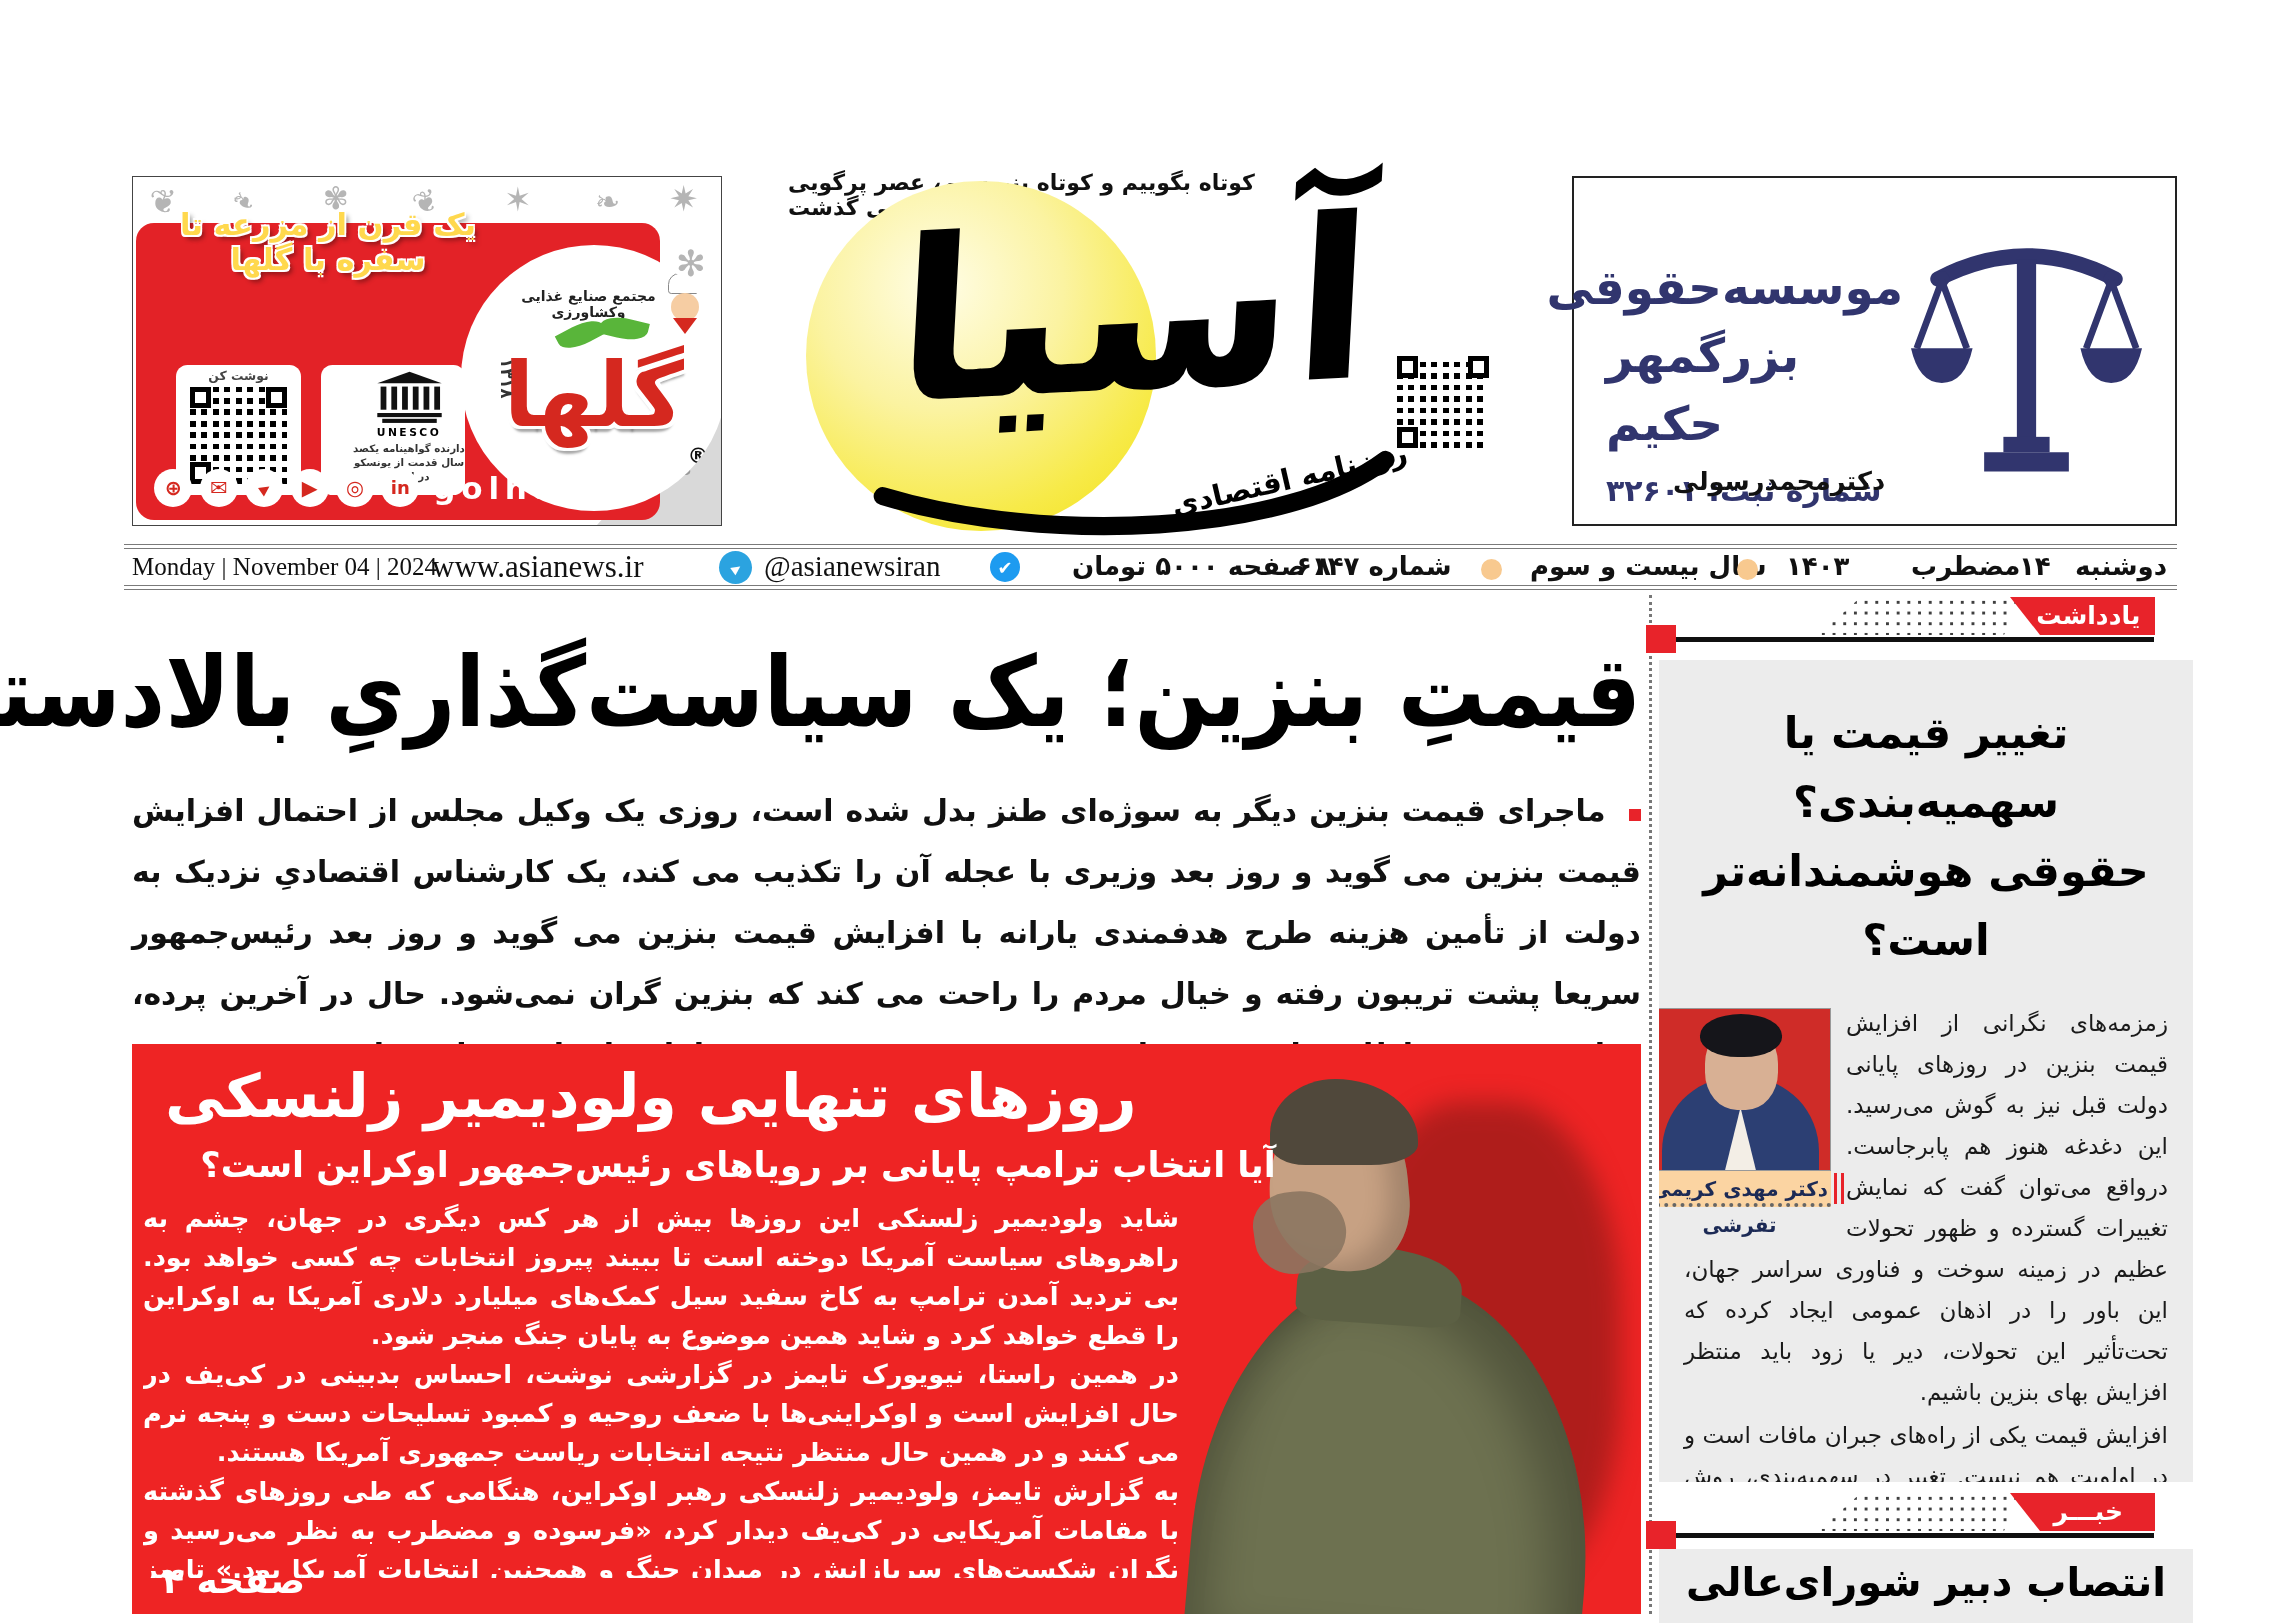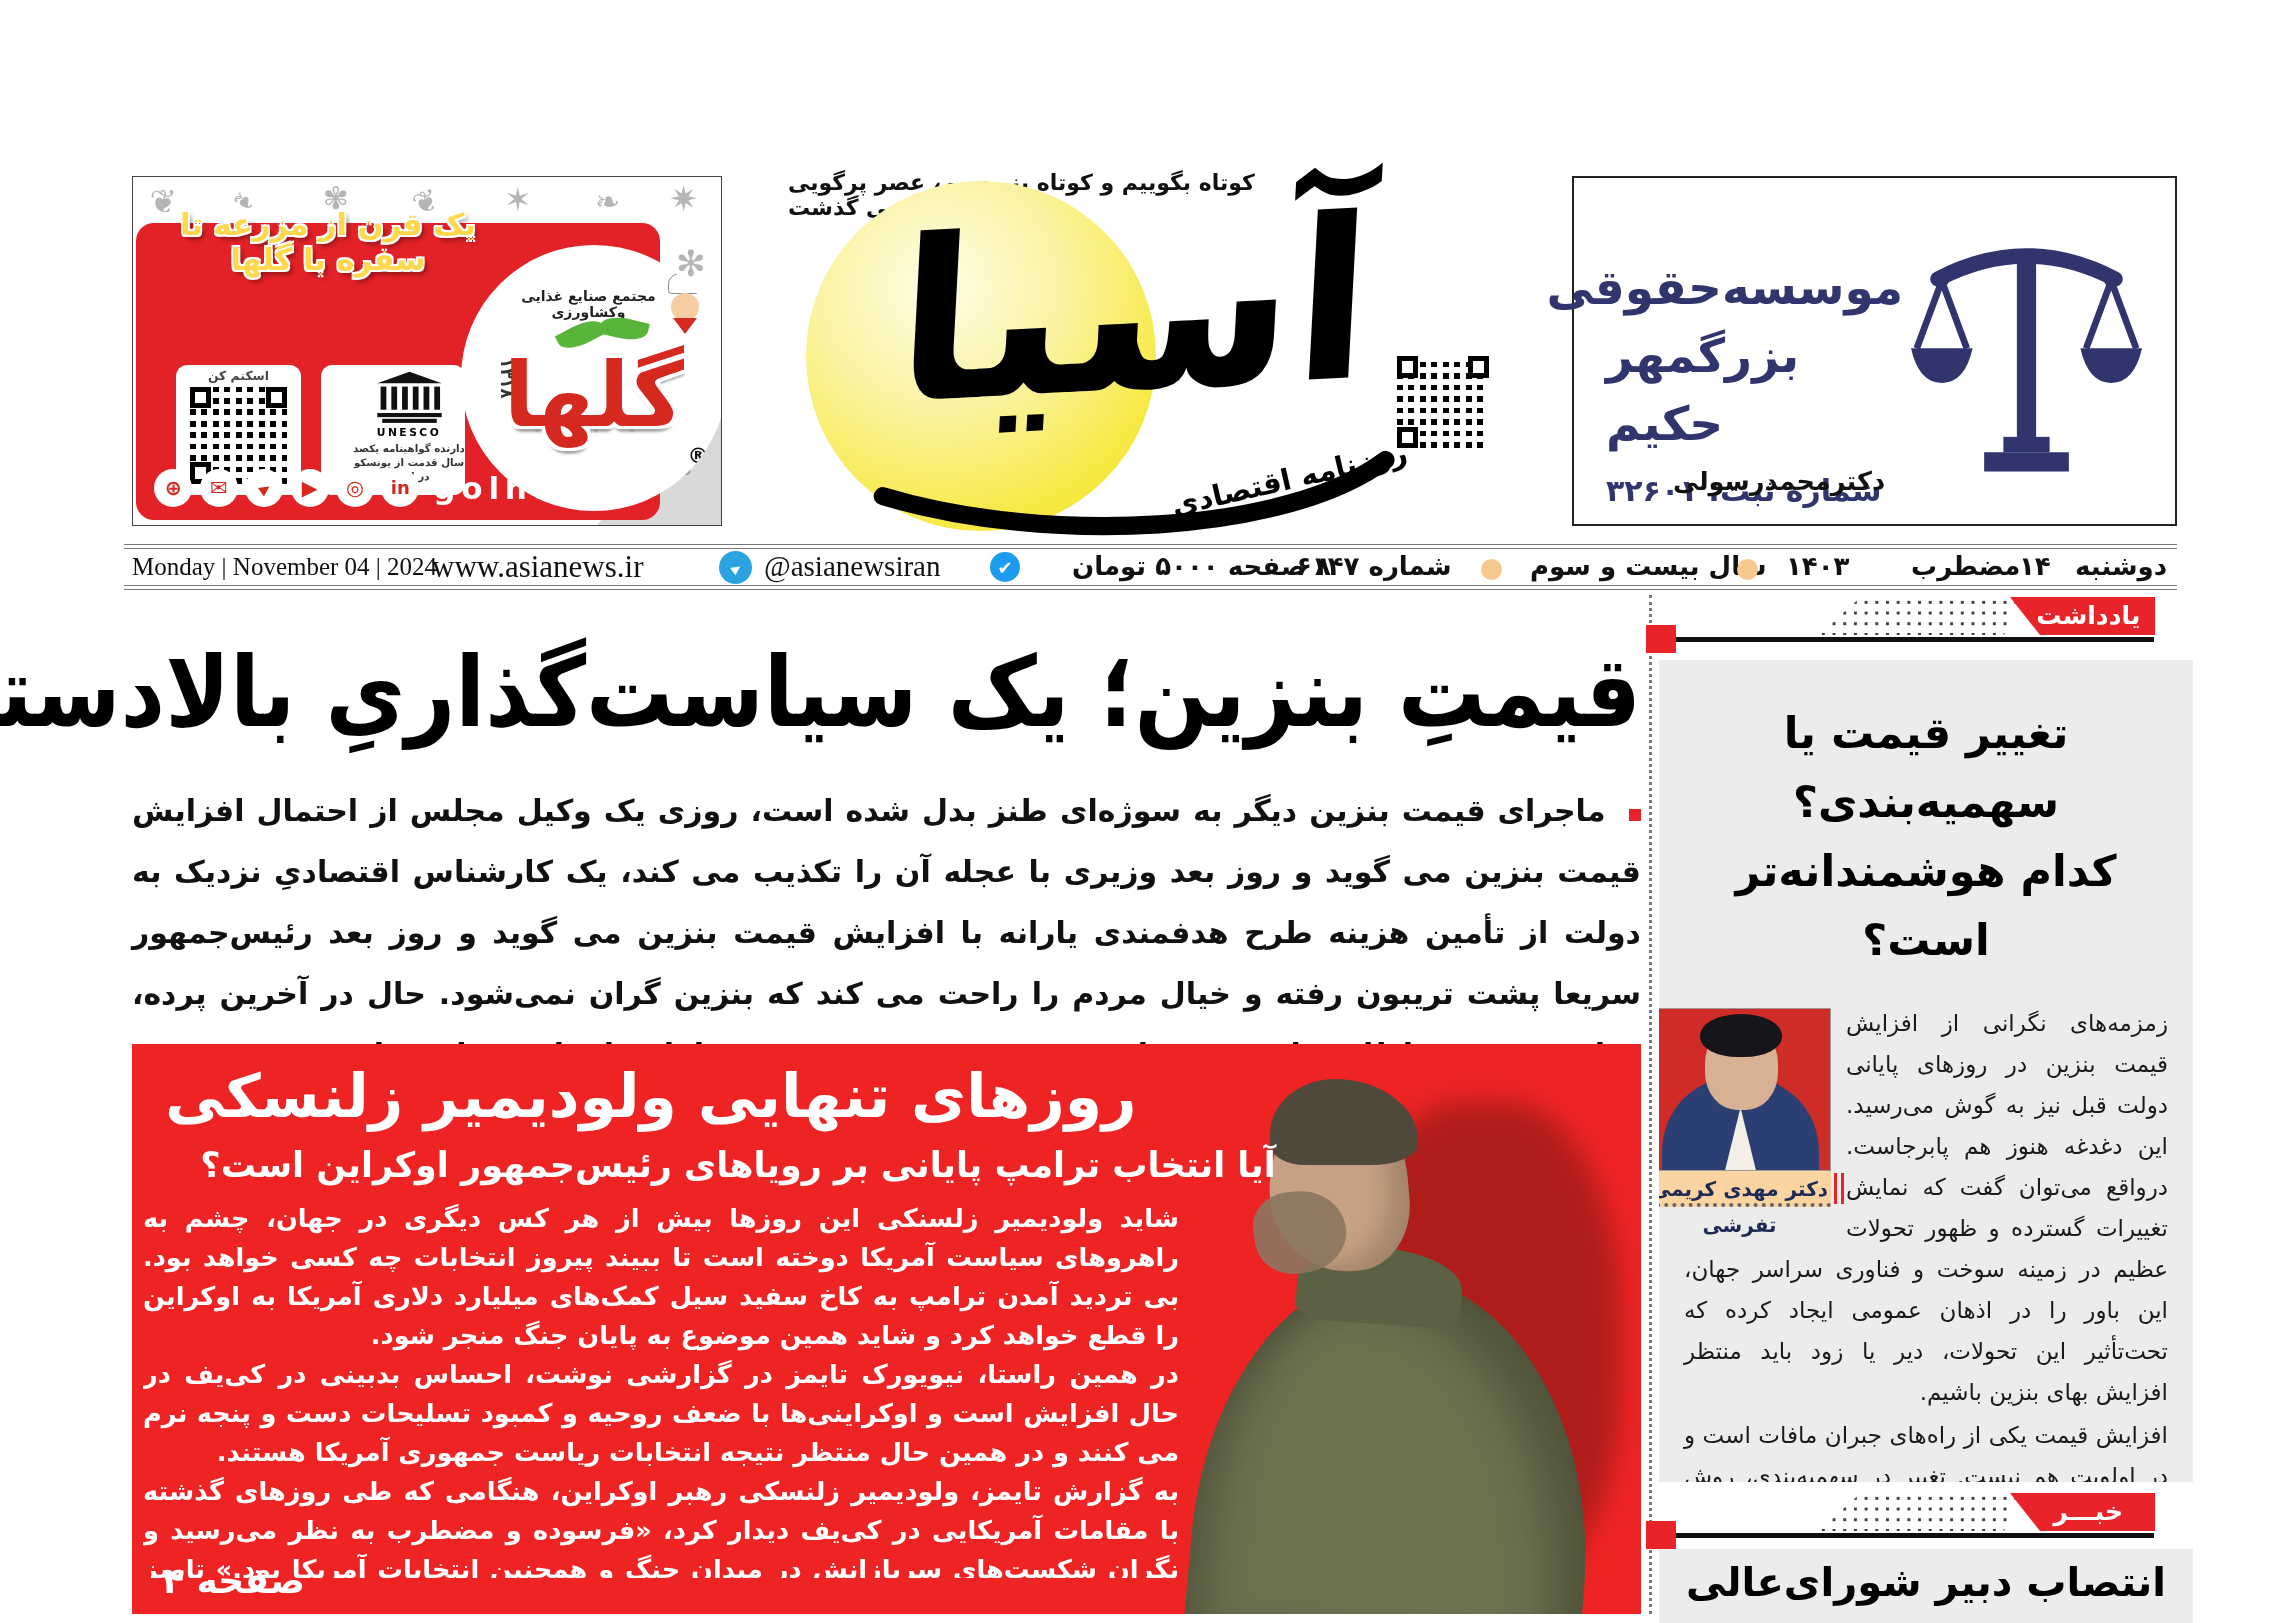--- a/index.html
+++ b/index.html
@@ -159,21 +159,21 @@
           <div class="chef-scarf"></div>
       </div>
       <div class="g-leaf" style="left:96px; top:79px; transform:rotate(-28deg);"></div>
       <div class="g-leaf" style="left:139px; top:73px; transform:rotate(14deg) scaleX(-1);"></div>
       <div class="g-brand">گلها</div>
       <div class="g-year">۱۳۱۸</div>
       <div class="g-reg">®</div>
     </div>
 
     <div class="g-card g-qrcard">
-      <div class="g-qlabel rtl">اسکنم کن</div>
+      <div class="g-qlabel rtl">نوشت کن</div>
       <div class="qr" style="width:97px; height:97px;">
         <div class="f f1"></div>
           <div class="f f2"></div>
           <div class="f f3"></div>
       </div>
     </div>
 
     <div class="g-card g-unesco">
       <svg width="71" height="53" viewBox="0 0 86 64">
         <polygon points="43,2 4,16 82,16" fill="#111"></polygon>
@@ -298,21 +298,21 @@
 
   <div class="abs vsep"></div>
 
   <div class="abs hatch" style="left:1818px; top:597px;"></div>
   <div class="abs tag rtl" style="left:2010px; top:597px;">یادداشت</div>
   <div class="abs hrule" style="left:1659px; top:637px;"></div>
   <div class="abs rsq" style="left:1646px; top:625px;"></div>
 
   <div class="abs graybox note-box rtl">
     <div class="note-hl">تغییر قیمت یا سهمیه‌بندی؟</div>
-    <div class="note-hl" style="margin-top:0;">کدام هوشمندانه‌تر است؟</div>
+    <div class="note-hl" style="margin-top:0;">حقوقی هوشمندانه‌تر است؟</div>
     <div class="note-art">
       <div class="note-fig">
         <div class="note-photo">
           <div class="np-suit"></div>
             <div class="np-shirt"></div>
             <div class="np-head"></div>
             <div class="np-hair"></div>
         </div>
         <div class="note-caption">
           <span class="bars"></span>

